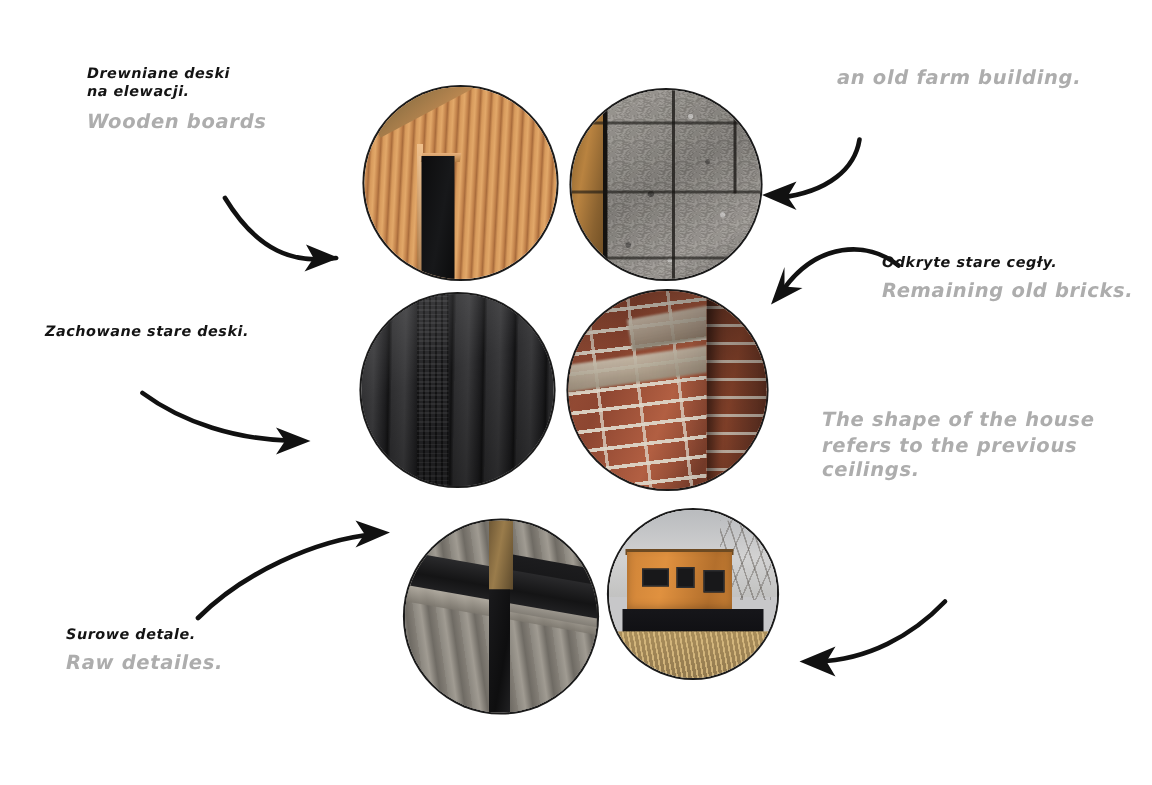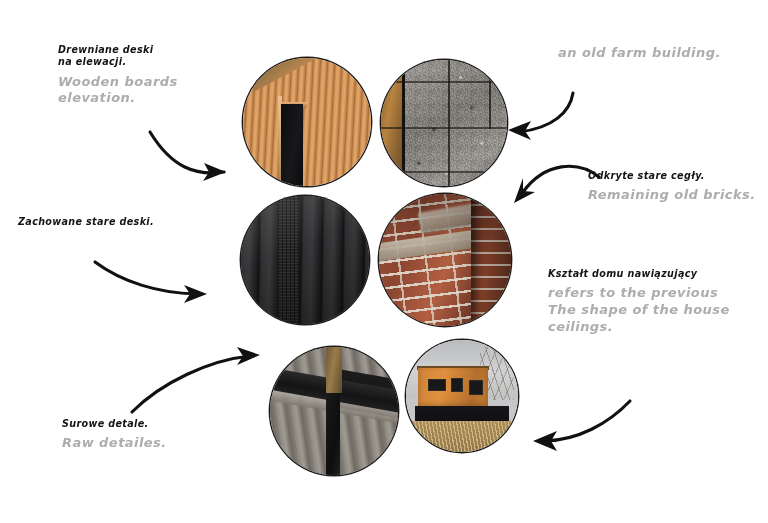--- a/index.html
+++ b/index.html
@@ -18,22 +18,22 @@
   .annot .en{
     font-weight:700;font-size:13px;color:#adadad;letter-spacing:.45px;margin-top:5px;
     font-family:"DejaVu Sans","Liberation Sans",sans-serif;
   }
   .annot .pl div,.annot .en div{white-space:nowrap;}
 
   .a-wooden   {left:58px;  top:44px;  width:182px;}
   .a-concrete {left:558px; top:40px;  width:210px;}
   .a-bricks   {left:588px; top:170px; width:180px;}
   .a-shape    {left:548px; top:268px; width:216px;}
-  .a-oldboards{left:18px;  top:216px; width:196px;}
-  .a-raw      {left:62px;  top:418px; width:168px;}
+  .a-oldboards{left:30px;  top:216px; width:196px;}
+  .a-raw      {left:44px;  top:418px; width:168px;}
 
   
   .circle{
     position:absolute;border-radius:50%;overflow:hidden;
     box-shadow:0 0 0 1.4px #1b1b1b;
   }
   .circle .fill{position:absolute;inset:0;}
 
   
   .ph-wood{background:
@@ -311,46 +311,44 @@
     </g>
   </svg>
 
   <div class="annot a-wooden">
     <div class="pl">
       <div>Drewniane deski</div>
       <div>na elewacji.</div>
     </div>
     <div class="en">
       <div>Wooden boards</div>
-      <div>elevation.</div>
     </div>
   </div>
 
   <div class="annot a-concrete">
     <div class="en">
       <div>an old farm building.</div>
     </div>
   </div>
 
   <div class="annot a-bricks">
     <div class="pl">
       <div>Odkryte stare cegły.</div>
     </div>
     <div class="en">
       <div>Remaining old bricks.</div>
     </div>
   </div>
 
   <div class="annot a-shape">
     <div class="pl">
-      <div>Kształt domu nawiązujący</div>
-    </div>
-    <div class="en">
+    </div>
+    <div class="en">
+      <div>The shape of the house</div>
       <div>refers to the previous</div>
-      <div>The shape of the house</div>
       <div>ceilings.</div>
     </div>
   </div>
 
   <div class="annot a-oldboards">
     <div class="pl">
       <div>Zachowane stare deski.</div>
     </div>
   </div>
 

